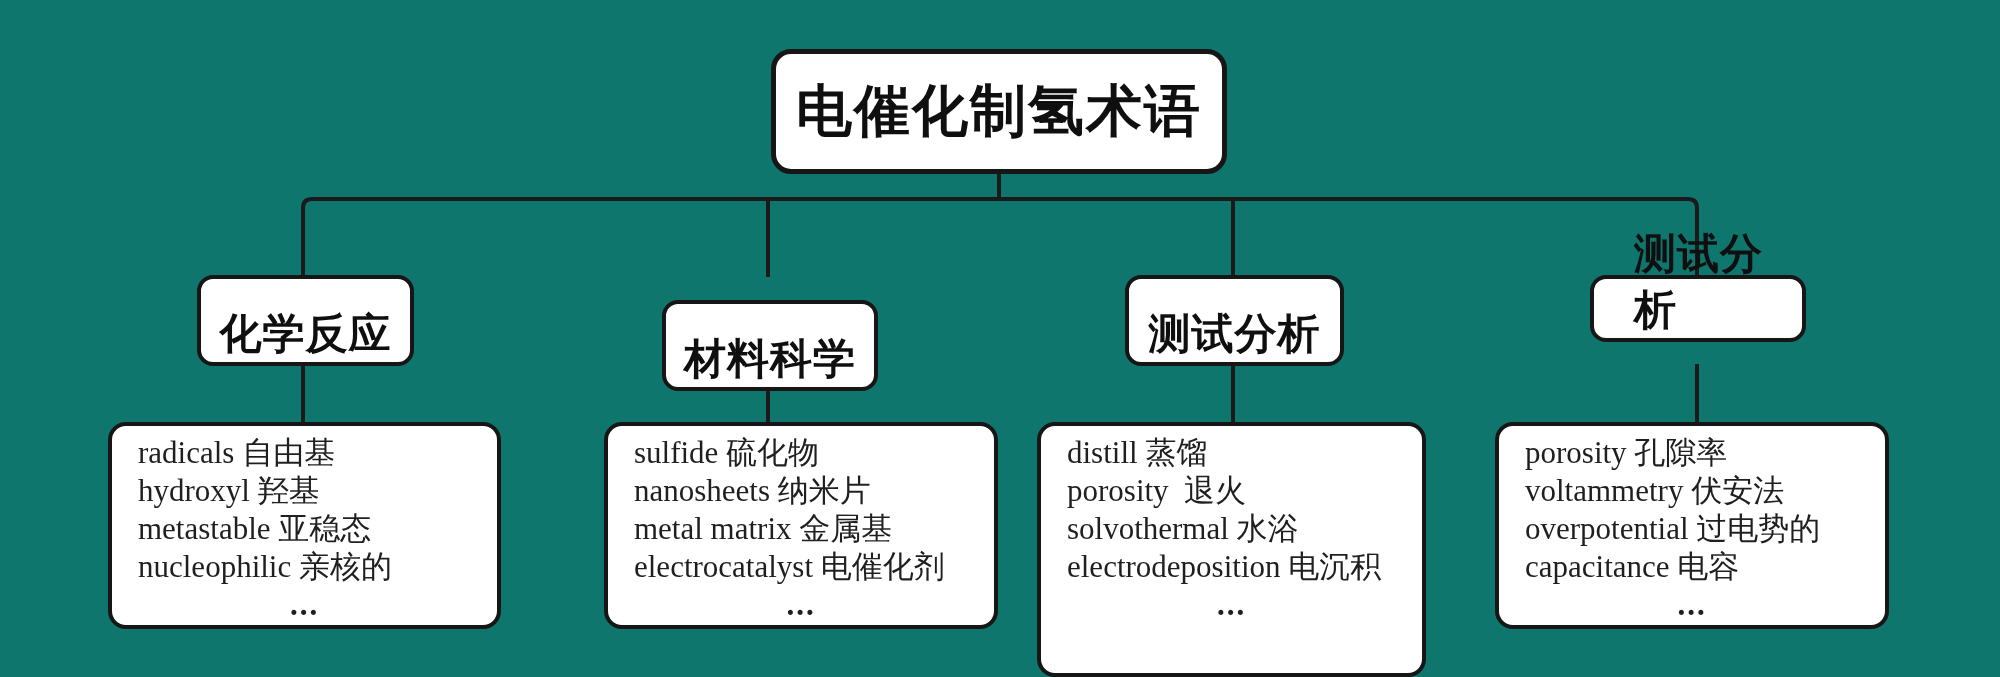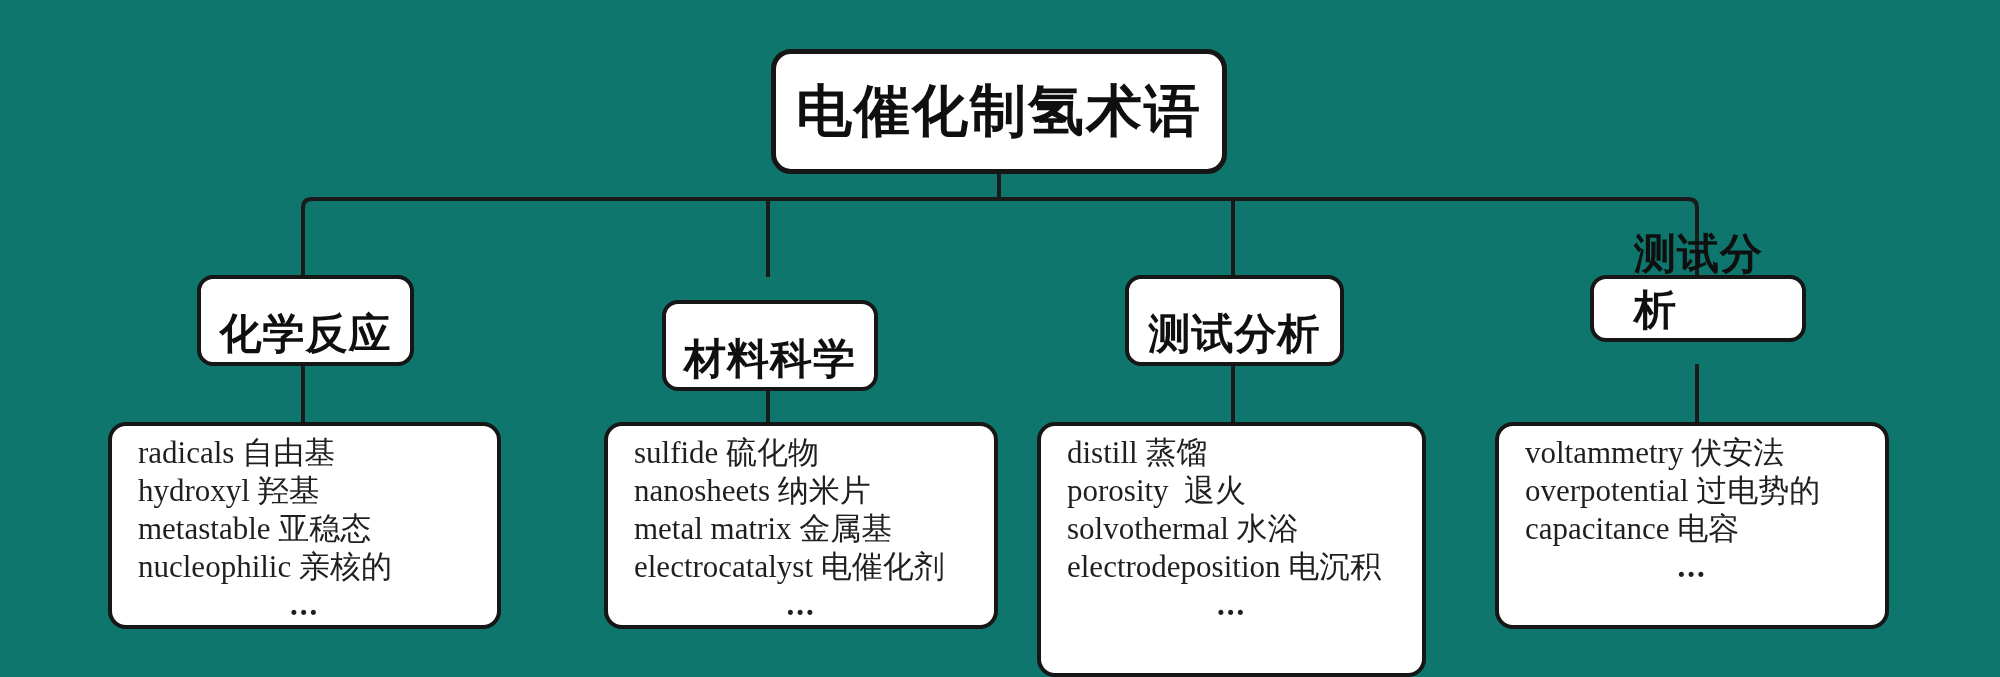--- a/index.html
+++ b/index.html
@@ -123,19 +123,20 @@
 
   <div class="box leaf" style="left:1037px; top:422px; width:389px; height:255px;">
     <div class="term">distill 蒸馏</div>
     <div class="term">porosity  退火</div>
     <div class="term">solvothermal 水浴</div>
     <div class="term">electrodeposition 电沉积</div>
     <div class="term ellipsis">...</div>
   </div>
 
   <div class="box leaf" style="left:1495px; top:422px; width:394px; height:207px;">
+    <div class="term">porosity 孔隙率</div>
     <div class="term">voltammetry 伏安法</div>
     <div class="term">overpotential 过电势的</div>
     <div class="term">capacitance 电容</div>
     <div class="term ellipsis">...</div>
   </div>
 
 </div>
 
 </body></html>

